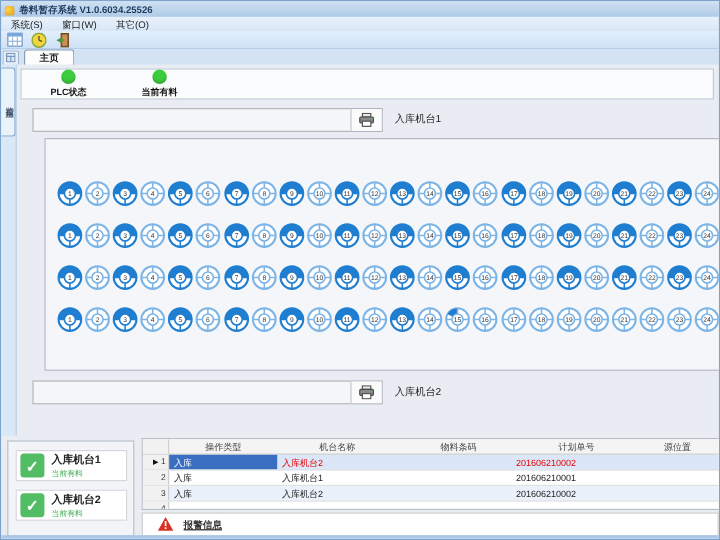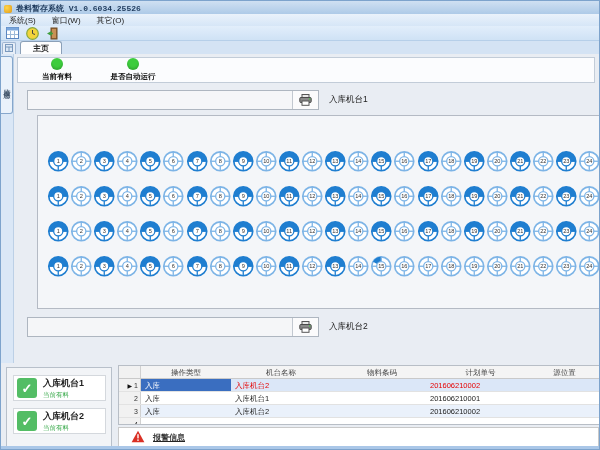--- a/index.html
+++ b/index.html
@@ -5,21 +5,21 @@
   * { margin:0; padding:0; box-sizing:border-box; }
   html,body { width:600px; height:450px; overflow:hidden; }
   body { font-family:"Liberation Sans", sans-serif; font-size:8px; color:#222; }
 
   .window { position:relative; width:600px; height:450px; overflow:hidden;
             background:#e9edf3; border:1px solid #7da3cc; }
 
   
   .titlebar { position:absolute; left:0; top:0; width:100%; height:16px;
     background:linear-gradient(#cfe0f2,#a9c7e6); display:flex; align-items:center;
-    padding-left:3px; border-bottom:1px solid #9cb8d8;font-family:Liberation Mono, monospace; }
+    padding-left:3px; border-bottom:1px solid #9cb8d8; }
   .app-icon { width:8px; height:8px; border-radius:2px;
     background:radial-gradient(circle at 35% 35%, #ffd54a, #e09a1a); margin-right:4px; }
   .title-text { font-size:8px; color:#1d3least; color:#1e3a5c; font-weight:bold; }
 
   
   .menubar { position:absolute; left:0; top:13px; width:100%; height:12px;
     background:linear-gradient(#eaf2fb,#d6e6f7); display:flex; align-items:center; }
   .menu-item { padding:17px 8px; font-size:8px; color:#1a1a1a; cursor:default; }
 
   
@@ -166,25 +166,25 @@
 
     <div class="side-strip">
       <div class="side-tab">
         <span class="side-tab-text">监控信息</span>
       </div>
     </div>
 
     <div class="status-panel" id="status-panel">
         <div class="status-item">
           <span class="status-dot" style="background:#3dcc3d"></span>
-                 <span class="status-label">当前有料</span>
+                 <span class="status-label">PLC状态</span>
         </div>
         <div class="status-item">
           <span class="status-dot" style="background:#3dcc3d"></span>
-                 <span class="status-label">是否自动运行</span>
+                 <span class="status-label">当前有料</span>
         </div>
       </div>
 
     <div class="machine-header" style="top:36px;">
       <div class="mh-box">
         <button class="printer-btn">
           <svg width="13" height="12" viewBox="0 0 13 12">
               <rect x="3" y="0.5" width="7" height="3" fill="#e8e8e8" stroke="#555"></rect>
               <rect x="0.8" y="3.5" width="11.4" height="5" rx="1" fill="#8a8a8a" stroke="#4a4a4a"></rect>
               <rect x="3" y="7" width="7" height="4.3" fill="#fff" stroke="#555"></rect>

